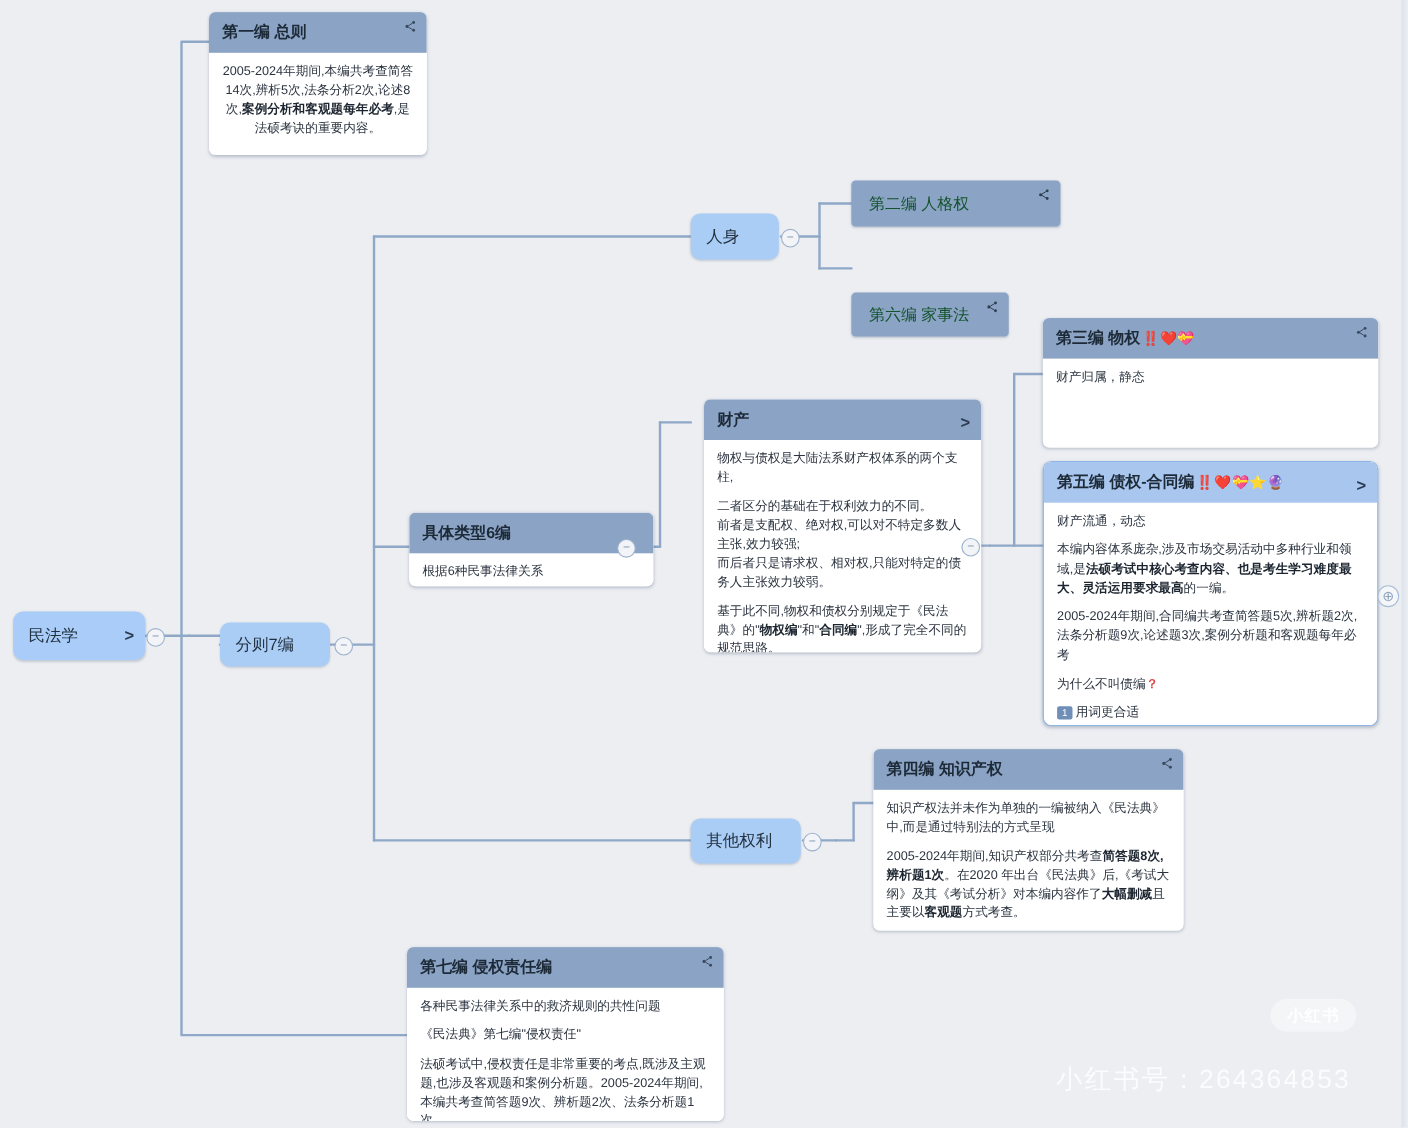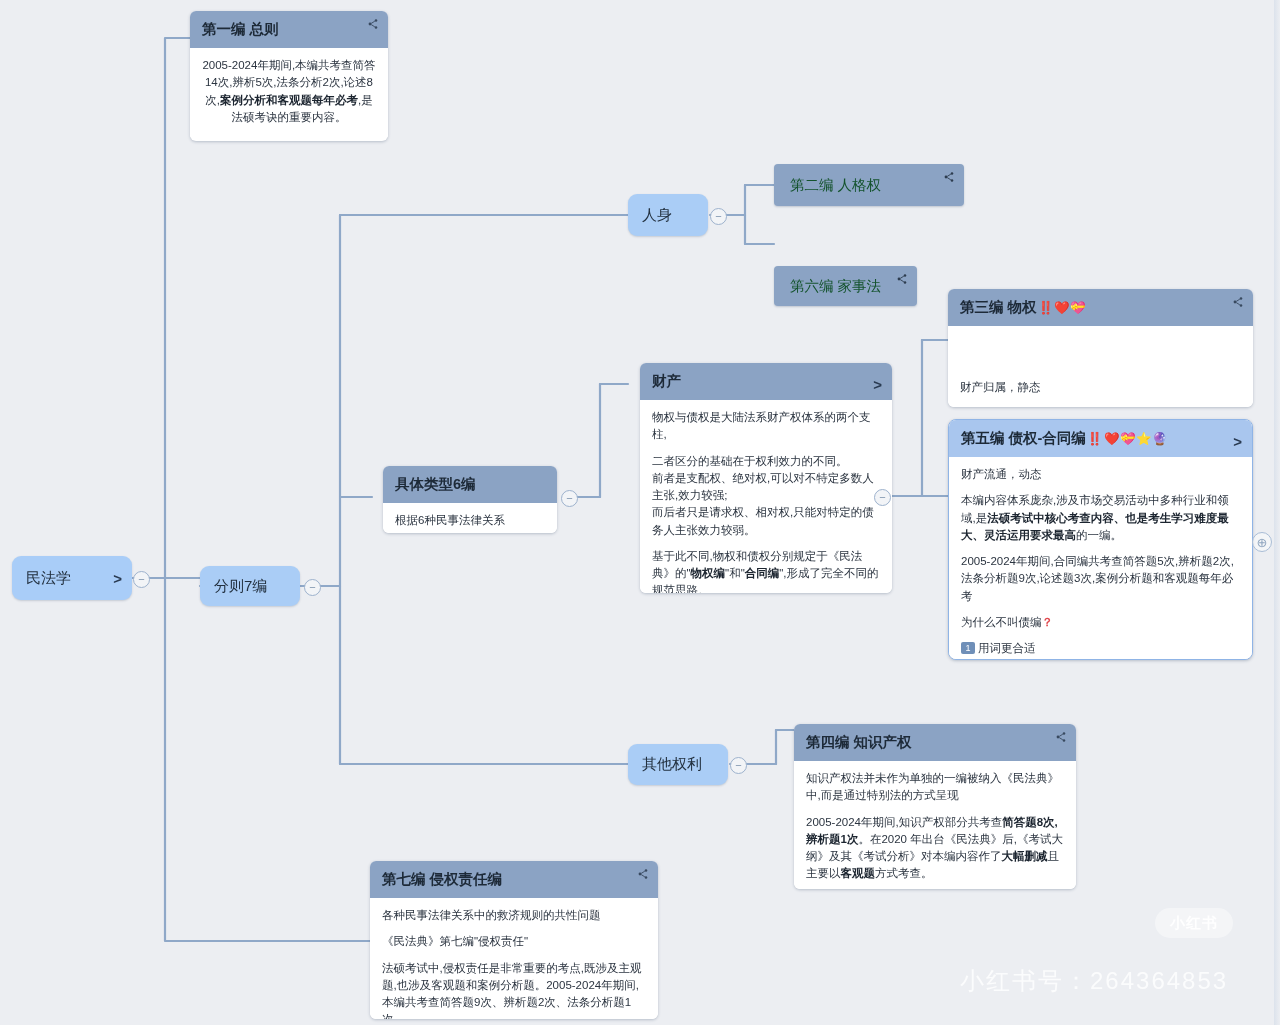--- a/index.html
+++ b/index.html
@@ -201,21 +201,21 @@
     <svg class="share-ic" viewBox="0 0 24 24">
       <g fill="#1d2b3b">
           <circle cx="18" cy="5" r="2.6"></circle>
           <circle cx="18" cy="19" r="2.6"></circle>
           <circle cx="6" cy="12" r="2.8"></circle>
       <path d="M8.4 10.8 L15.6 6.4 M8.4 13.2 L15.6 17.6" stroke="#1d2b3b" stroke-width="1.8" fill="none"></path>
         </g>
     </svg>
   </div>
 
-  <div class="node card" style="left:372px;top:466px;width:174px;height:67px;margin-left:11px;">
+  <div class="node card" style="left:372px;top:466px;width:222px;height:67px;">
     <div class="hd">
       <span>具体类型6编</span>
     </div>
     <div class="bd">
       <p>根据6种民事法律关系</p>
     </div>
   </div>
   <div class="tgl" style="left:561px;top:490px;">
     <span>−</span>
   </div>
@@ -230,21 +230,21 @@
       <p style="white-space:pre-line">二者区分的基础在于权利效力的不同。
 前者是支配权、绝对权,可以对不特定多数人主张,效力较强;
 而后者只是请求权、相对权,只能对特定的债务人主张效力较弱。</p>
       <p>基于此不同,物权和债权分别规定于《民法典》的"<b>物权编</b>"和"<b>合同编</b>",形成了完全不同的规范思路。</p>
     </div>
   </div>
   <div class="tgl" style="left:874px;top:489px;">
     <span>−</span>
   </div>
 
-  <div class="node card" style="left:948px;top:289px;width:305px;height:118px;gap:44px;">
+  <div class="node card" style="left:948px;top:289px;width:305px;height:118px;">
     <div class="hd">
       <span>第三编 物权</span>
       <span class="emo">‼️❤️💝</span>
       <svg class="share-ic" viewBox="0 0 24 24">
         <g fill="#2a3a4e">
             <circle cx="18" cy="5" r="2.6"></circle>
             <circle cx="18" cy="19" r="2.6"></circle>
             <circle cx="6" cy="12" r="2.8"></circle>
         <path d="M8.4 10.8 L15.6 6.4 M8.4 13.2 L15.6 17.6" stroke="#2a3a4e" stroke-width="1.8" fill="none"></path>
           </g>
@@ -274,21 +274,21 @@
     </div>
   </div>
 
   <div class="node plain" style="left:628px;top:744px;width:100px;height:41px;">
     <span>其他权利</span>
   </div>
   <div class="tgl" style="left:730px;top:757px;">
     <span>−</span>
   </div>
 
-  <div class="node card" style="left:794px;top:681px;width:282px;height:165px;margin-top:43px;">
+  <div class="node card" style="left:794px;top:681px;width:282px;height:165px;">
     <div class="hd">
       <span>第四编 知识产权</span>
       <svg class="share-ic" viewBox="0 0 24 24">
         <g fill="#2a3a4e">
             <circle cx="18" cy="5" r="2.6"></circle>
             <circle cx="18" cy="19" r="2.6"></circle>
             <circle cx="6" cy="12" r="2.8"></circle>
         <path d="M8.4 10.8 L15.6 6.4 M8.4 13.2 L15.6 17.6" stroke="#2a3a4e" stroke-width="1.8" fill="none"></path>
           </g>
       </svg>

